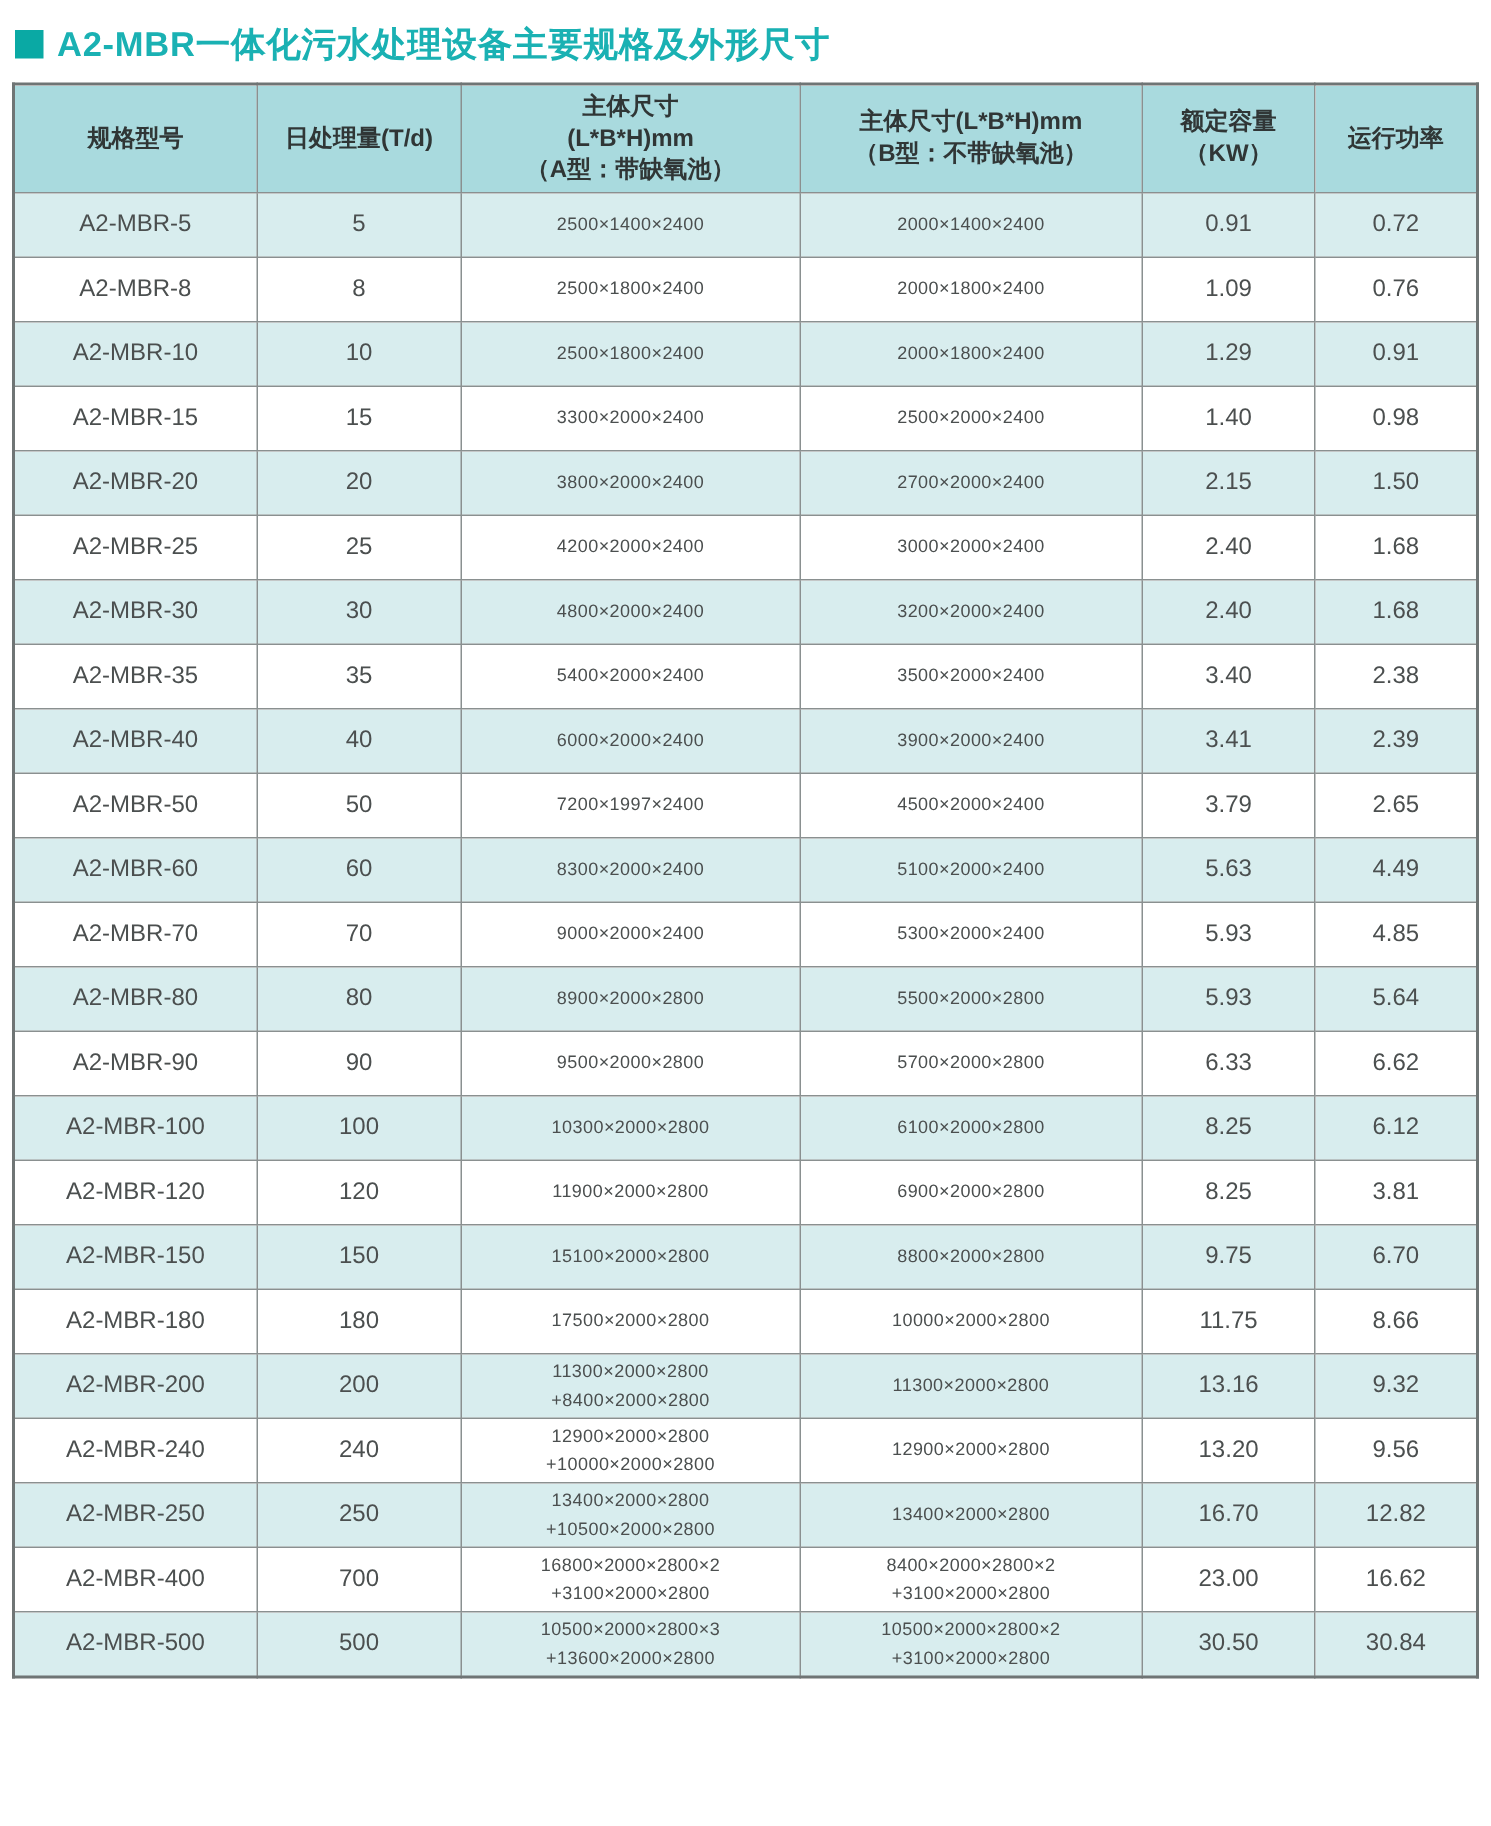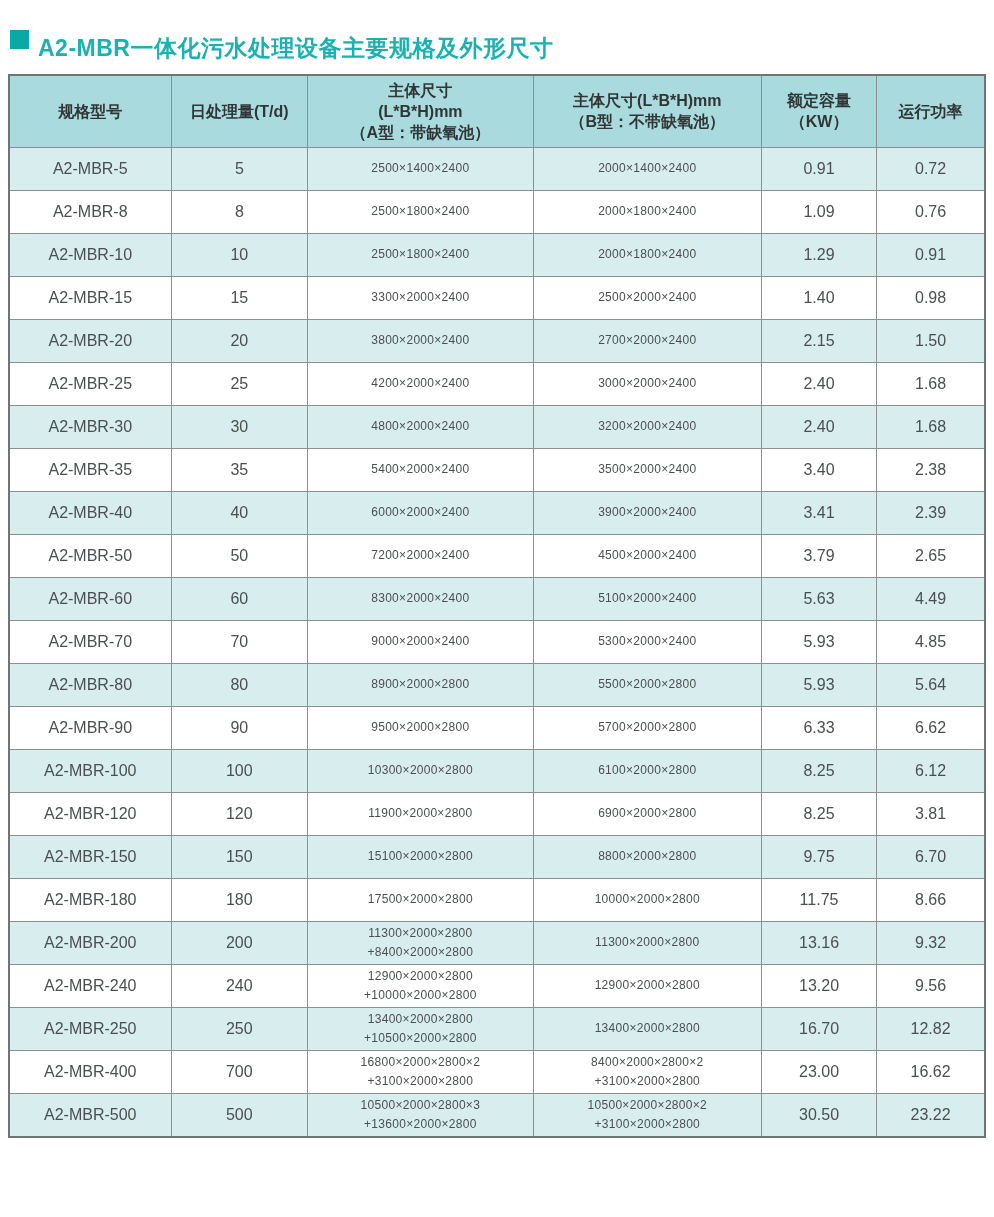--- a/index.html
+++ b/index.html
@@ -24,21 +24,20 @@
     height: 19px;
     background: #0aa9a4;
     margin-right: 9px;
     flex: 0 0 auto;
   }
   .page-title {
     color: #1ab1b3;
     font-size: 23px;
     font-weight: bold;
     letter-spacing: 0.5px;
-    margin-top: 19px;
   }
   table.spec-table {
     width: 978px;
     border-collapse: collapse;
     table-layout: fixed;
     border: 2px solid #6f7575;
   }
   table.spec-table th,
   table.spec-table td {
     border: 1px solid #8a9090;
@@ -177,21 +176,21 @@
           <td>A2-MBR-40</td>
           <td>40</td>
           <td class="dim">6000×2000×2400</td>
           <td class="dim">3900×2000×2400</td>
           <td>3.41</td>
           <td>2.39</td>
         </tr>
         <tr>
           <td>A2-MBR-50</td>
           <td>50</td>
-          <td class="dim">7200×2000×2400</td>
+          <td class="dim">7200×1997×2400</td>
           <td class="dim">4500×2000×2400</td>
           <td>3.79</td>
           <td>2.65</td>
         </tr>
         <tr>
           <td>A2-MBR-60</td>
           <td>60</td>
           <td class="dim">8300×2000×2400</td>
           <td class="dim">5100×2000×2400</td>
           <td>5.63</td>
@@ -291,17 +290,17 @@
           <td>16.62</td>
         </tr>
         <tr>
           <td>A2-MBR-500</td>
           <td>500</td>
           <td class="dim">10500×2000×2800×3
 +13600×2000×2800</td>
           <td class="dim">10500×2000×2800×2
 +3100×2000×2800</td>
           <td>30.50</td>
-          <td>23.22</td>
+          <td>30.84</td>
         </tr>
       </tbody>
   </table>
 </div>
 
 </body></html>

